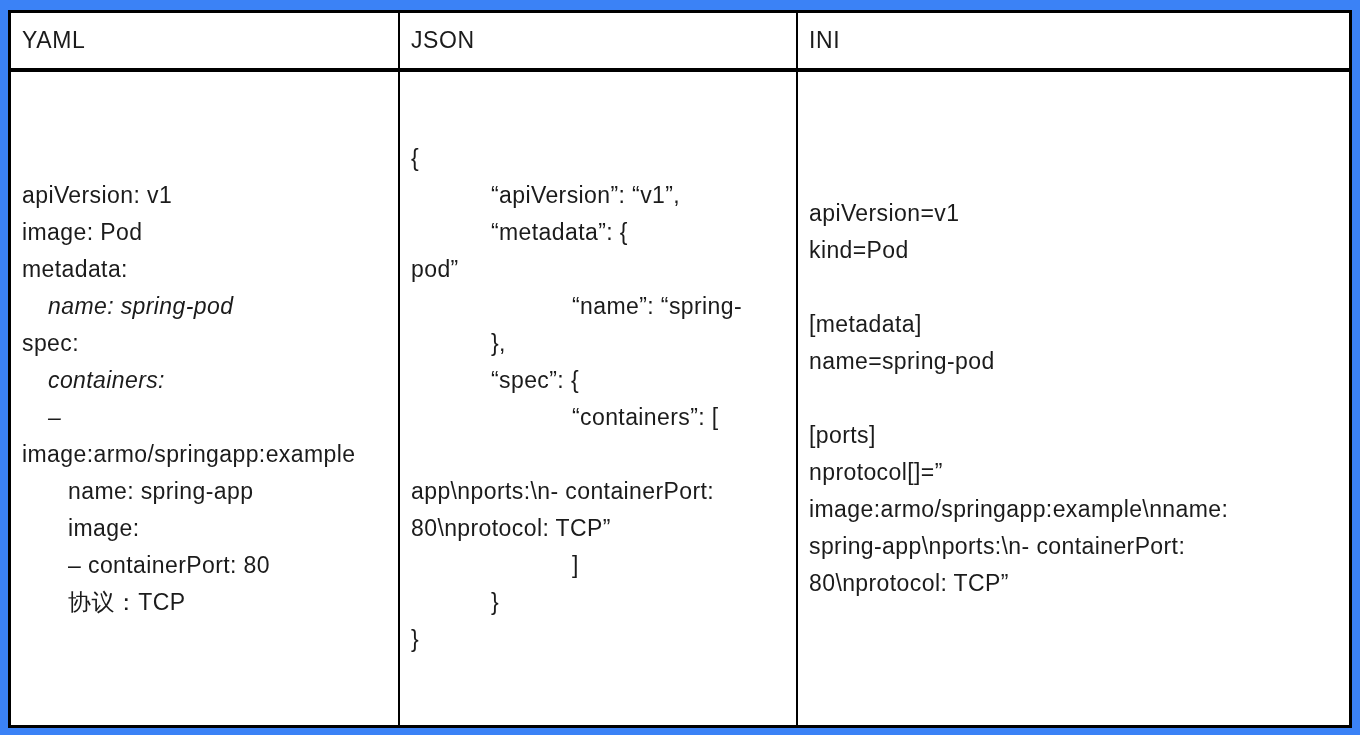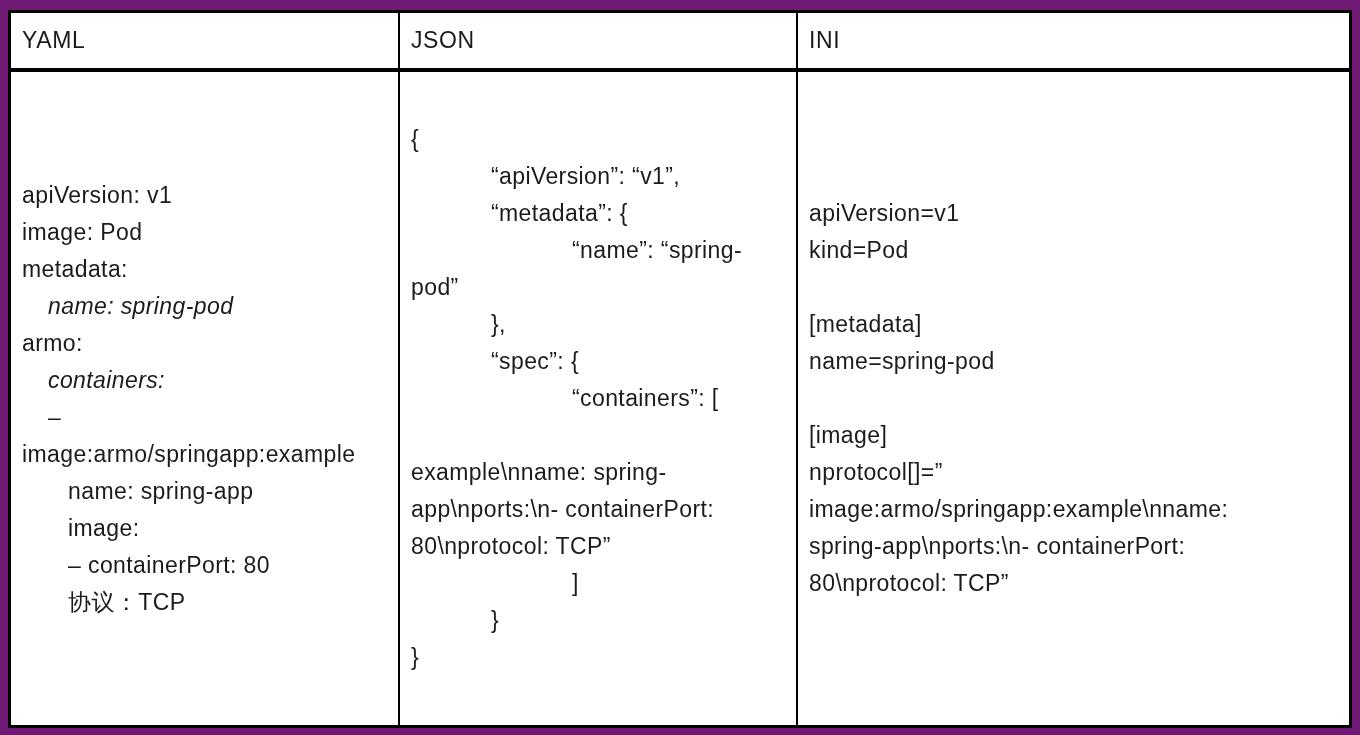--- a/index.html
+++ b/index.html
@@ -5,21 +5,21 @@
   html, body {
     margin: 0;
     padding: 0;
     background: #ffffff;
   }
   .page {
     width: 1360px;
     height: 735px;
     box-sizing: border-box;
     padding: 10px 8px 7px 8px;
-    background: #701a75;
+    background: #3b82f6;
     font-family: "Liberation Sans", "DejaVu Sans", sans-serif;
     color: #1b1b1b;
   }
   .tbl {
     width: 1344px;
     height: 718px;
     box-sizing: border-box;
     border: 3px solid #000000;
     display: grid;
     grid-template-columns: 389px 398px 1fr;
@@ -75,54 +75,53 @@
     </div>
     <div class="th">
       <span>INI</span>
     </div>
 
     <div class="td cdiv col-0">
         <div class="code-line ind-0">apiVersion: v1</div>
         <div class="code-line ind-0">image: Pod</div>
         <div class="code-line ind-0">metadata:</div>
         <div class="code-line ind-1">name: spring-pod</div>
-        <div class="code-line ind-0">armo:</div>
+        <div class="code-line ind-0">spec:</div>
         <div class="code-line ind-1">containers:</div>
         <div class="code-line ind-1">–</div>
         <div class="code-line ind-0">image:armo/springapp:example</div>
         <div class="code-line ind-2">name: spring-app</div>
         <div class="code-line ind-2">image:</div>
         <div class="code-line ind-2">– containerPort: 80</div>
         <div class="code-line ind-2">协议：TCP</div>
       </div>
     <div class="td cdiv col-1">
         <div class="code-line ind-0">{</div>
         <div class="code-line ind-1">“apiVersion”: “v1”,</div>
         <div class="code-line ind-1">“metadata”: {</div>
+        <div class="code-line ind-0">pod”</div>
         <div class="code-line ind-2">“name”: “spring-</div>
-        <div class="code-line ind-0">pod”</div>
         <div class="code-line ind-1">},</div>
         <div class="code-line ind-1">“spec”: {</div>
         <div class="code-line ind-2">“containers”: [</div>
         <div class="code-line ind-0">&nbsp;</div>
-        <div class="code-line ind-0">example\nname: spring-</div>
         <div class="code-line ind-0">app\nports:\n- containerPort:</div>
         <div class="code-line ind-0">80\nprotocol: TCP”</div>
         <div class="code-line ind-2">]</div>
         <div class="code-line ind-1">}</div>
         <div class="code-line ind-0">}</div>
       </div>
     <div class="td col-2">
         <div class="code-line ind-0">apiVersion=v1</div>
         <div class="code-line ind-0">kind=Pod</div>
         <div class="code-line ind-0">&nbsp;</div>
         <div class="code-line ind-0">[metadata]</div>
         <div class="code-line ind-0">name=spring-pod</div>
         <div class="code-line ind-0">&nbsp;</div>
-        <div class="code-line ind-0">[image]</div>
+        <div class="code-line ind-0">[ports]</div>
         <div class="code-line ind-0">nprotocol[]=”</div>
         <div class="code-line ind-0">image:armo/springapp:example\nname:</div>
         <div class="code-line ind-0">spring-app\nports:\n- containerPort:</div>
         <div class="code-line ind-0">80\nprotocol: TCP”</div>
       </div>
 
   </div>
 </div>
 
 </body></html>

